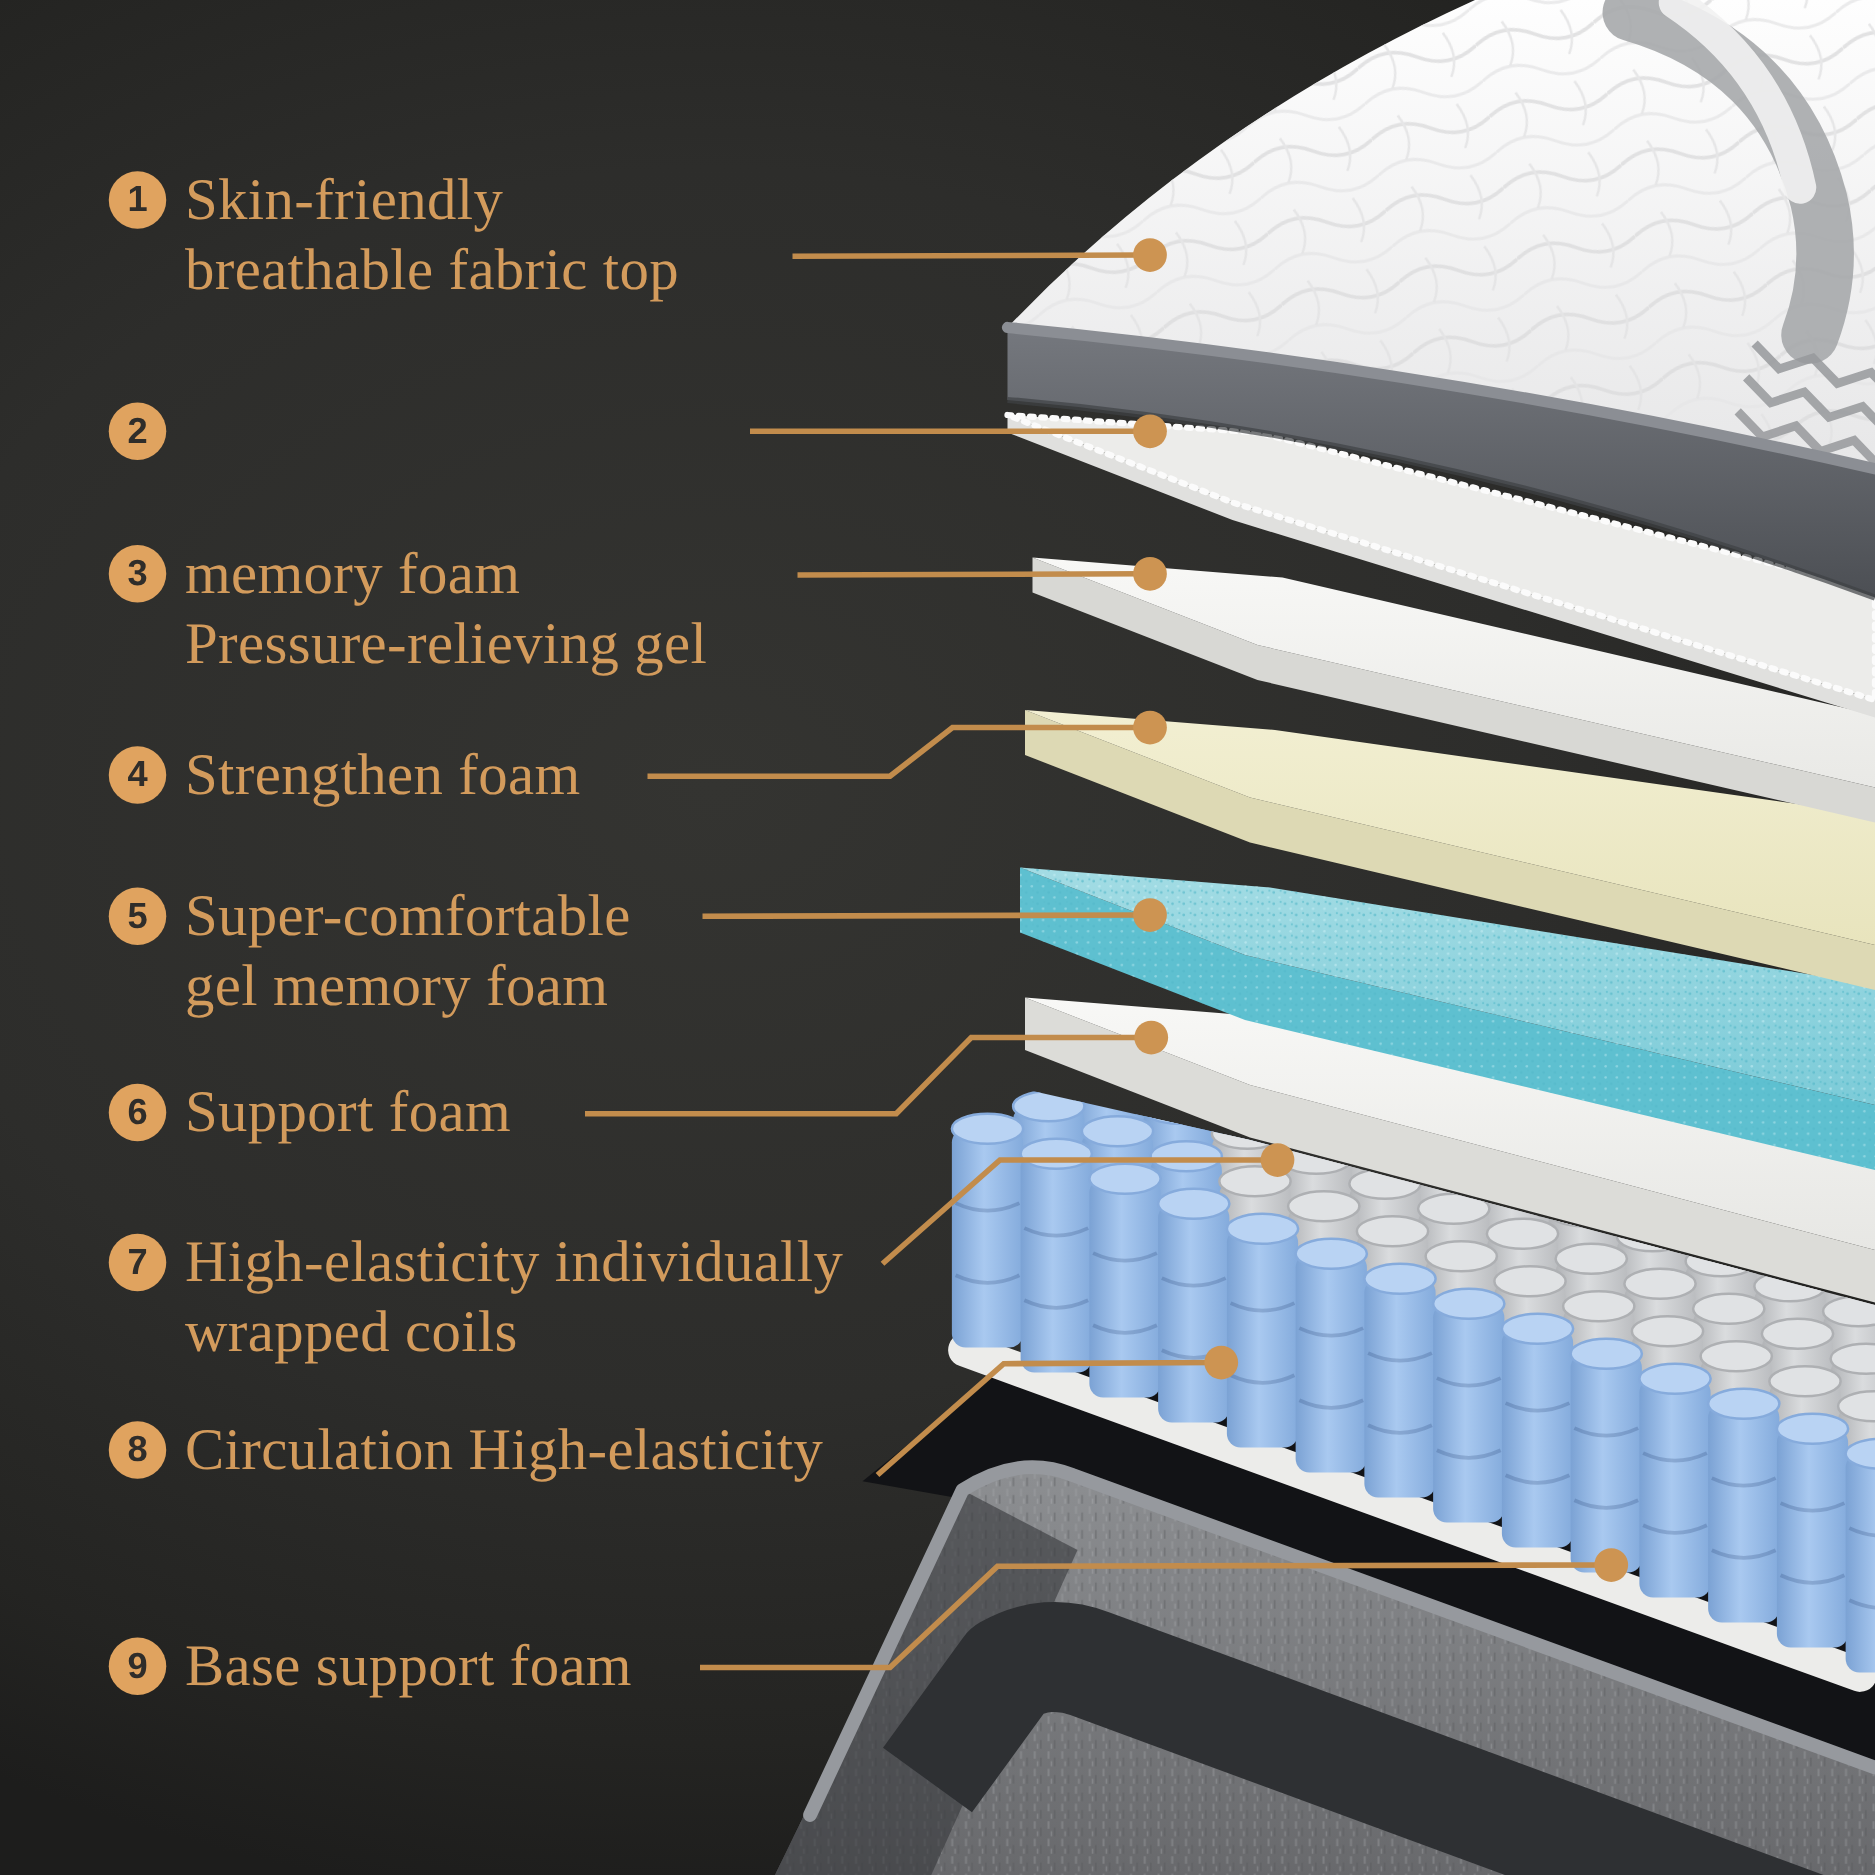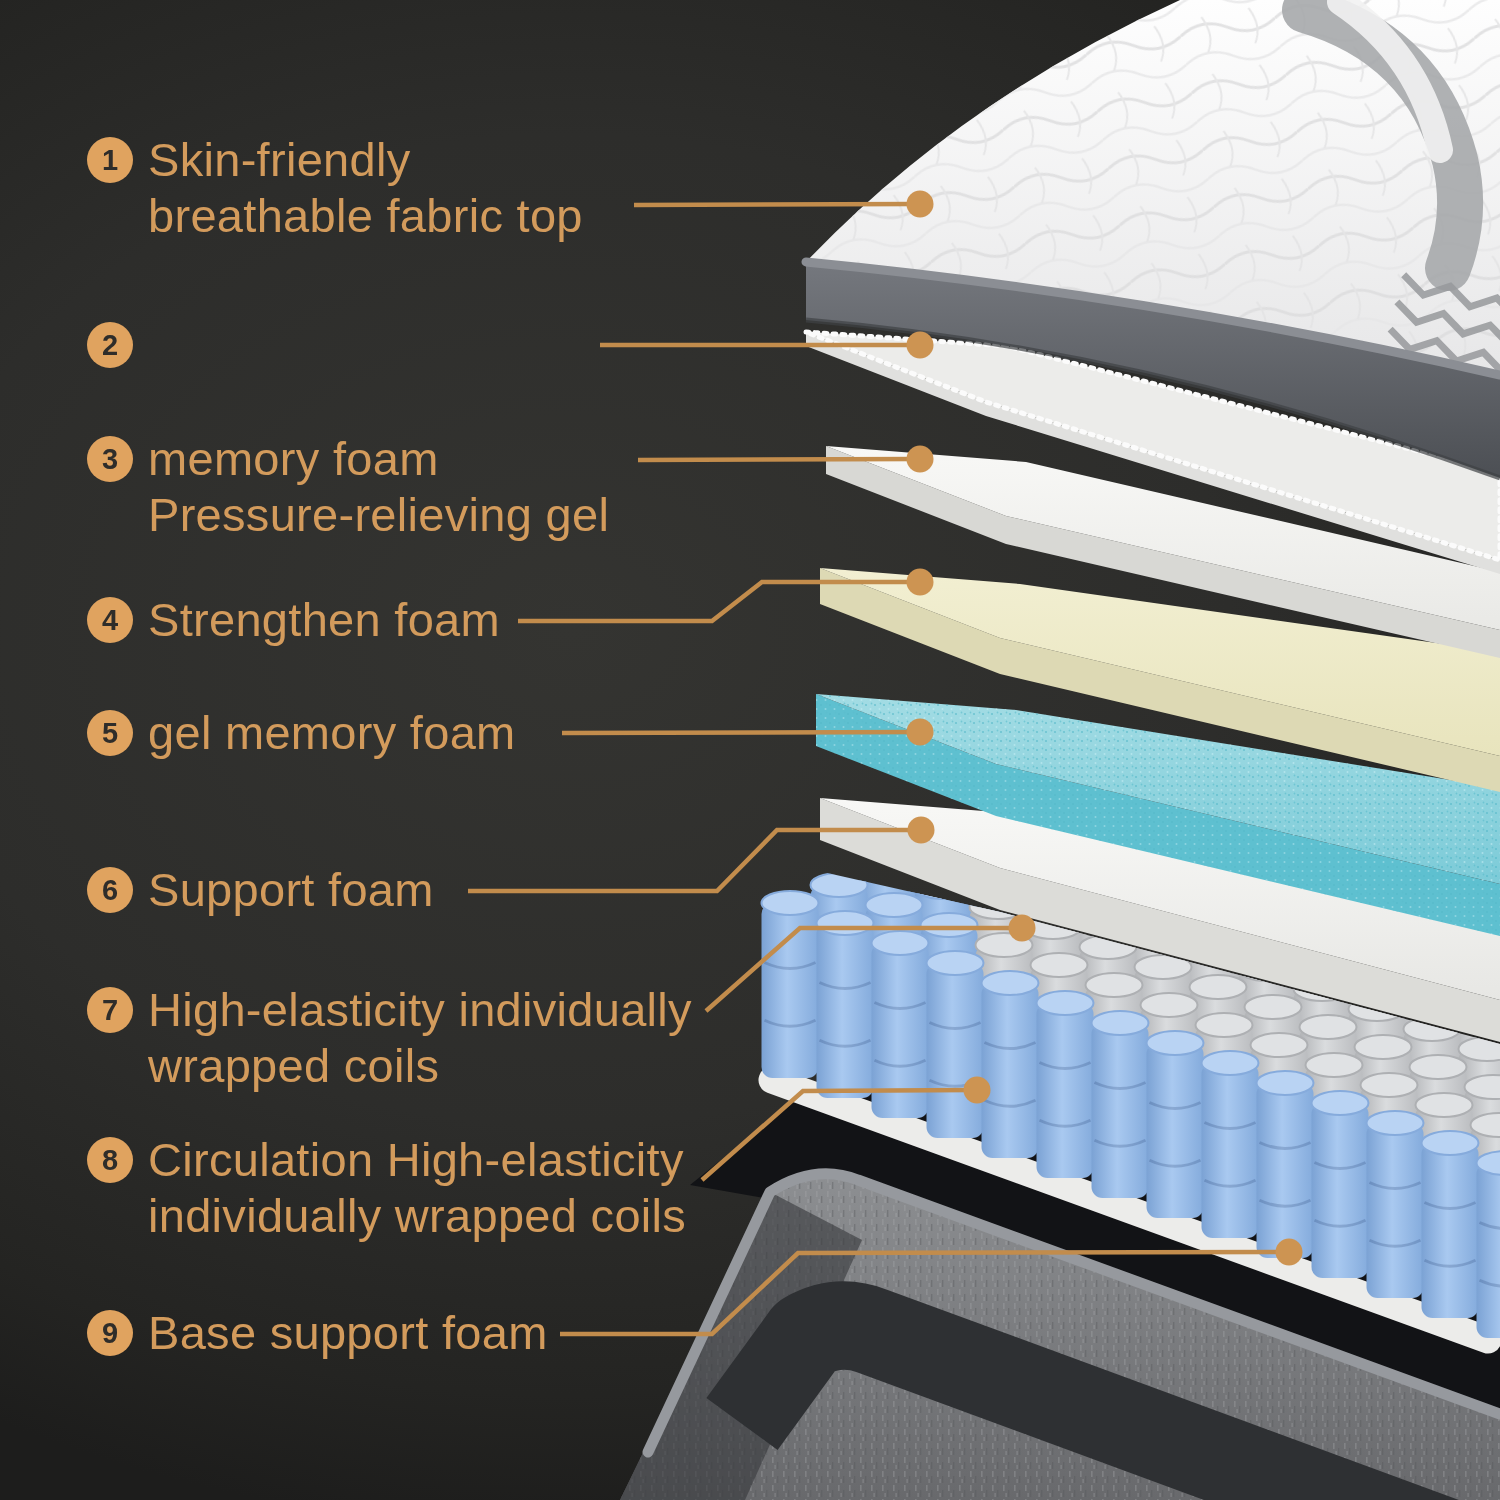--- a/index.html
+++ b/index.html
@@ -19,20 +19,21 @@
   .badge{
     flex:0 0 auto;width:46px;height:46px;border-radius:50%;
     background:var(--badge-bg,#e0a35f);color:var(--badge-fg,#2f2d2a);
     font-size:29px;font-weight:700;line-height:46px;text-align:center;
     margin-top:5px;
   }
   .lbl{
     color:var(--accent-text,#d39b5c);
     font-size:47px;line-height:56px;letter-spacing:.3px;font-weight:400;
     white-space:nowrap;
+    font-family:Liberation Serif, serif;
   }
   .l:empty{display:none;}
   .lline{stroke:var(--line-color,#c28c4c);stroke-width:4.5;fill:none;}
   .ldot{fill:var(--dot-color,#cd9452);}
 </style>
 </head>
 <body>
 
 <div class="canvas">
 
@@ -393,41 +394,41 @@
   </div>
   <div class="callout" style="top:592px">
     <span class="badge">4</span>
     <div class="lbl">
       <div class="l">Strengthen foam</div>
     </div>
   </div>
   <div class="callout" style="top:705px">
     <span class="badge">5</span>
     <div class="lbl">
+      <div class="l">Super-comfortable</div>
         <div class="l">gel memory foam</div>
     </div>
   </div>
   <div class="callout" style="top:862px">
     <span class="badge">6</span>
     <div class="lbl">
       <div class="l">Support foam</div>
     </div>
   </div>
   <div class="callout" style="top:982px">
     <span class="badge">7</span>
     <div class="lbl">
       <div class="l">High-elasticity individually</div>
         <div class="l">wrapped coils</div>
     </div>
   </div>
   <div class="callout" style="top:1132px">
     <span class="badge">8</span>
     <div class="lbl">
       <div class="l">Circulation High-elasticity</div>
-        <div class="l">individually wrapped coils</div>
     </div>
   </div>
   <div class="callout" style="top:1305px">
     <span class="badge">9</span>
     <div class="lbl">
       <div class="l">Base support foam</div>
     </div>
   </div>
 
 </div>

